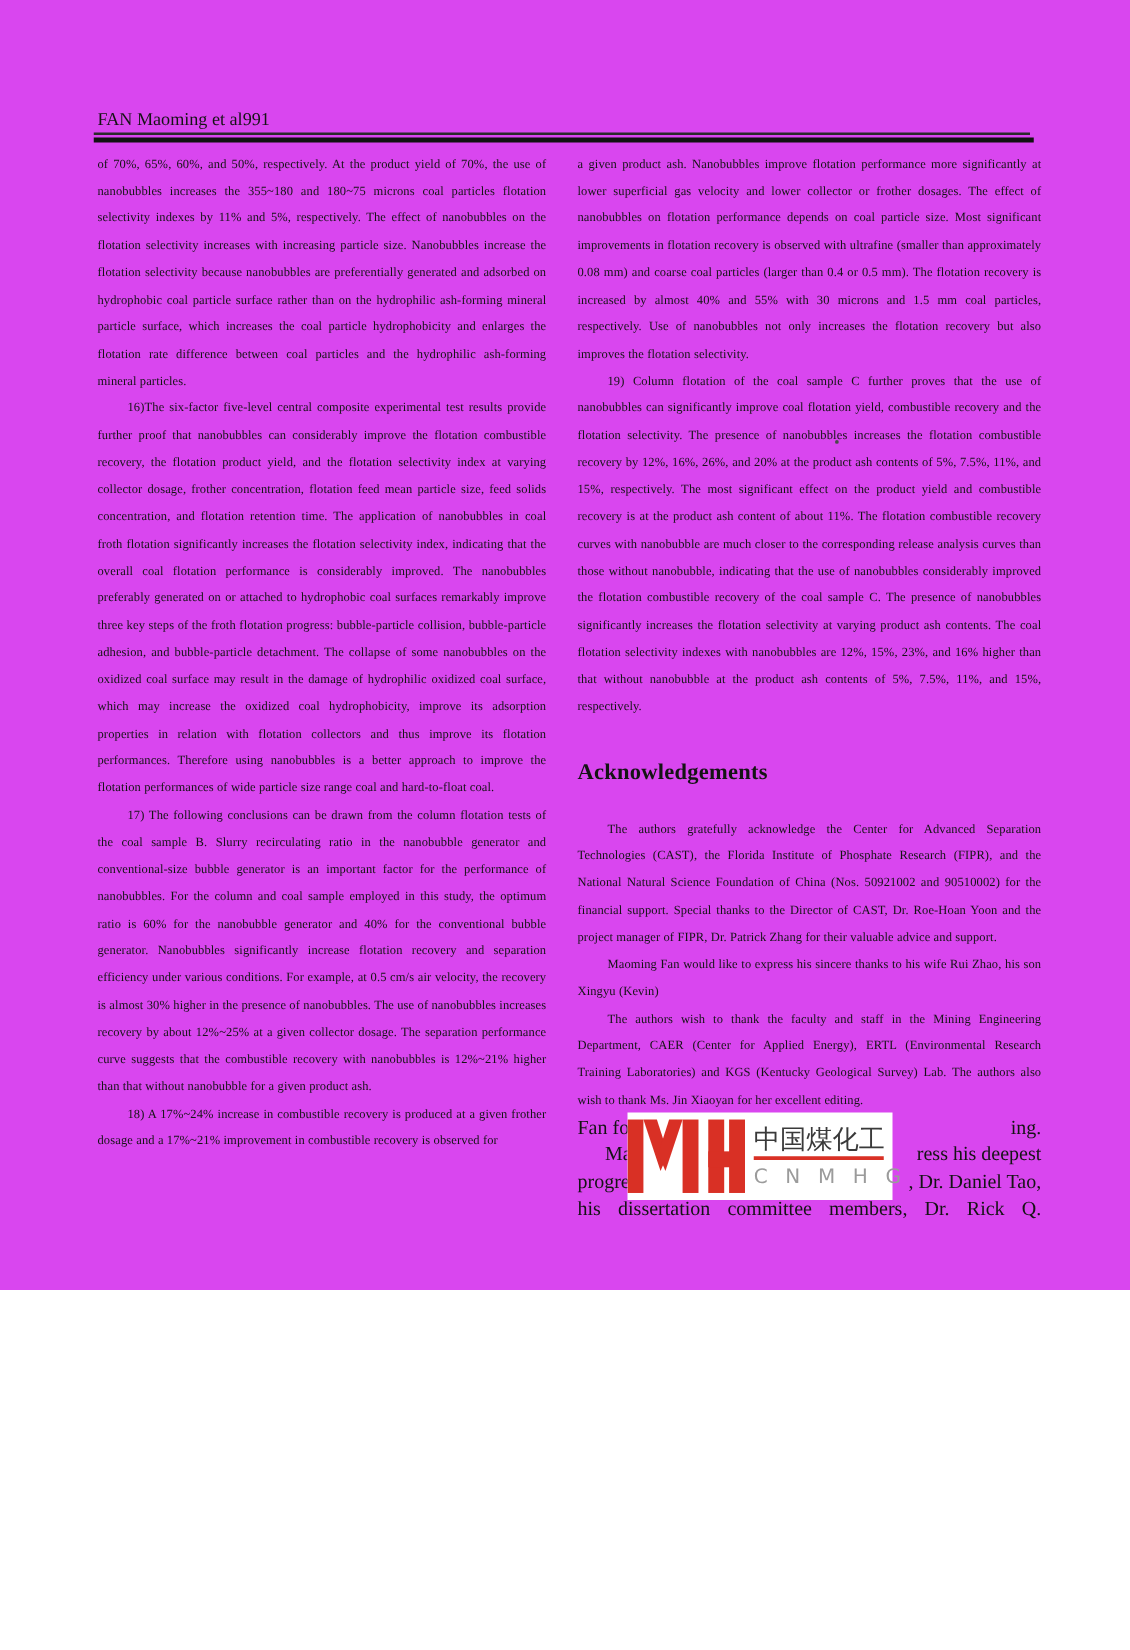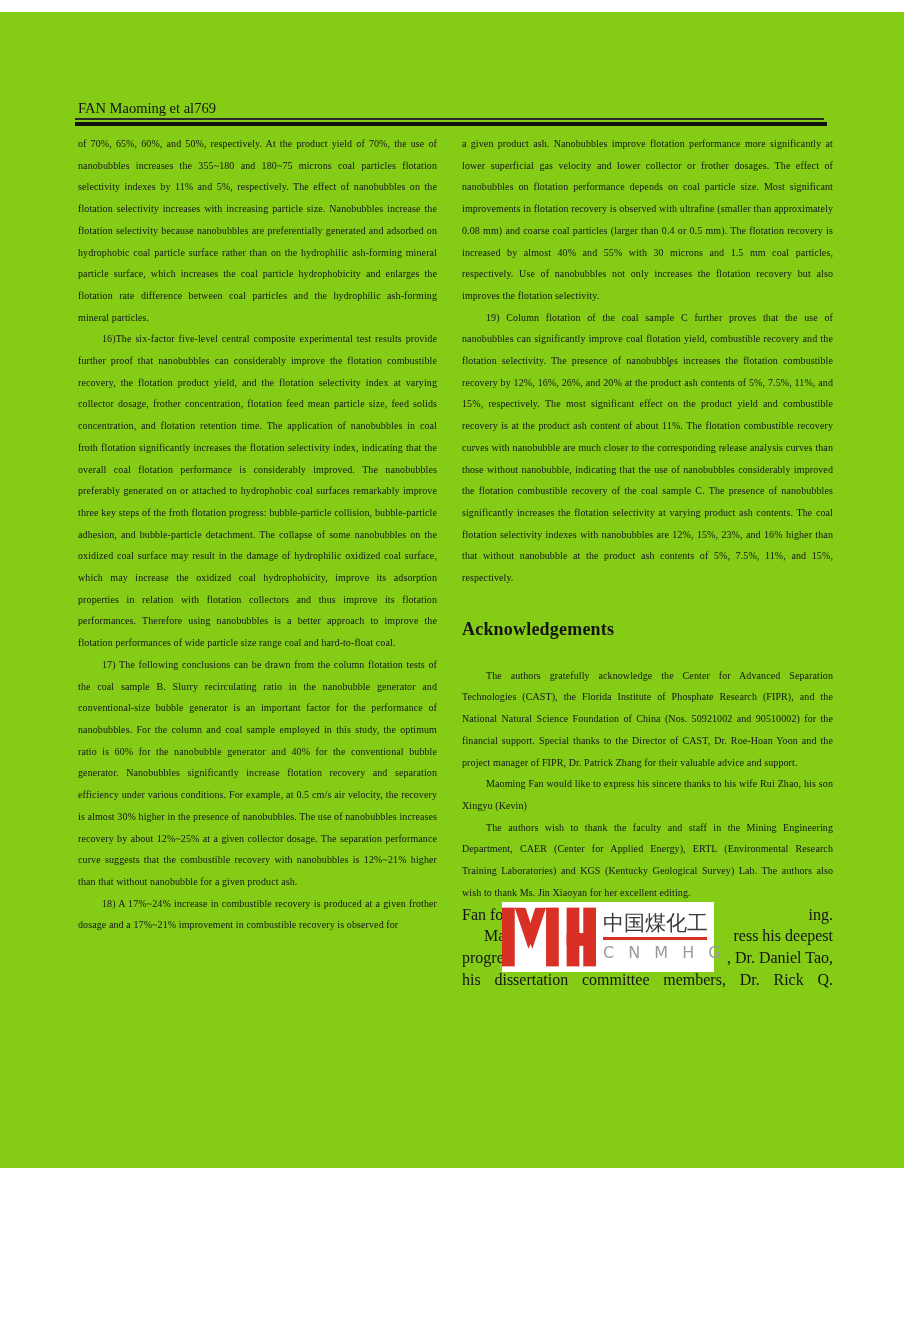--- a/index.html
+++ b/index.html
@@ -1,18 +1,18 @@
 <!DOCTYPE html>
 <html><head>
 <meta charset="utf-8">
 <style>
   html,body { margin:0; padding:0; background:#ffffff; }
   .page {
-    position:relative; width:904px; height:1156px; background:#84cc16;
-    font-family:"Liberation Serif", serif; color:#141414; overflow:hidden;margin-top:12px;
+    position:relative; width:904px; height:1032px; background:#d946ef;
+    font-family:"Liberation Serif", serif; color:#141414; overflow:hidden;
   }
   .header {
     position:absolute; left:78px; top:88px; width:744px;
     display:flex; align-items:baseline; font-size:14.5px;
   }
   .header .h-left { white-space:nowrap; }
   .header .h-center { flex:1; text-align:center; white-space:nowrap; }
   .header .h-right { white-space:nowrap; }
   .rule-thin  { position:absolute; left:75px; top:106px; width:749px; height:1.5px; background:#2a2a2a; }
   .rule-thick { position:absolute; left:75px; top:110px; width:752px; height:3.5px; background:#111; }
@@ -63,21 +63,21 @@
     letter-spacing:2px; font-family:"DejaVu Sans", sans-serif;
   }
 </style>
 </head>
 <body>
 
 <div class="page">
 
   <div class="header">
     <span class="h-left">FAN Maoming et al</span>
-    <span class="h-right">769</span>
+    <span class="h-right">991</span>
   </div>
   <div class="rule-thin"></div>
   <div class="rule-thick"></div>
 
   <section class="col col-left">
     <p>of 70%, 65%, 60%, and 50%, respectively. At the product yield of 70%, the use of nanobubbles increases the 355~180 and 180~75 microns coal particles flotation selectivity indexes by 11% and 5%, respectively. The effect of nanobubbles on the flotation selectivity increases with increasing particle size. Nanobubbles increase the flotation selectivity because nanobubbles are preferentially generated and adsorbed on hydrophobic coal particle surface rather than on the hydrophilic ash-forming mineral particle surface, which increases the coal particle hydrophobicity and enlarges the flotation rate difference between coal particles and the hydrophilic ash-forming mineral particles.</p>
     <p class="indent">16)The six-factor five-level central composite experimental test results provide further proof that nanobubbles can considerably improve the flotation combustible recovery, the flotation product yield, and the flotation selectivity index at varying collector dosage, frother concentration, flotation feed mean particle size, feed solids concentration, and flotation retention time. The application of nanobubbles in coal froth flotation significantly increases the flotation selectivity index, indicating that the overall coal flotation performance is considerably improved. The nanobubbles preferably generated on or attached to hydrophobic coal surfaces remarkably improve three key steps of the froth flotation progress: bubble-particle collision, bubble-particle adhesion, and bubble-particle detachment. The collapse of some nanobubbles on the oxidized coal surface may result in the damage of hydrophilic oxidized coal surface, which may increase the oxidized coal hydrophobicity, improve its adsorption properties in relation with flotation collectors and thus improve its flotation performances. Therefore using nanobubbles is a better approach to improve the flotation performances of wide particle size range coal and hard-to-float coal.</p>
     <p class="indent">17) The following conclusions can be drawn from the column flotation tests of the coal sample B. Slurry recirculating ratio in the nanobubble generator and conventional-size bubble generator is an important factor for the performance of nanobubbles. For the column and coal sample employed in this study, the optimum ratio is 60% for the nanobubble generator and 40% for the conventional bubble generator. Nanobubbles significantly increase flotation recovery and separation efficiency under various conditions. For example, at 0.5 cm/s air velocity, the recovery is almost 30% higher in the presence of nanobubbles. The use of nanobubbles increases recovery by about 12%~25% at a given collector dosage. The separation performance curve suggests that the combustible recovery with nanobubbles is 12%~21% higher than that without nanobubble for a given product ash.</p>
     <p class="indent">18) A 17%~24% increase in combustible recovery is produced at a given frother dosage and a 17%~21% improvement in combustible recovery is observed for</p>
   </section>

